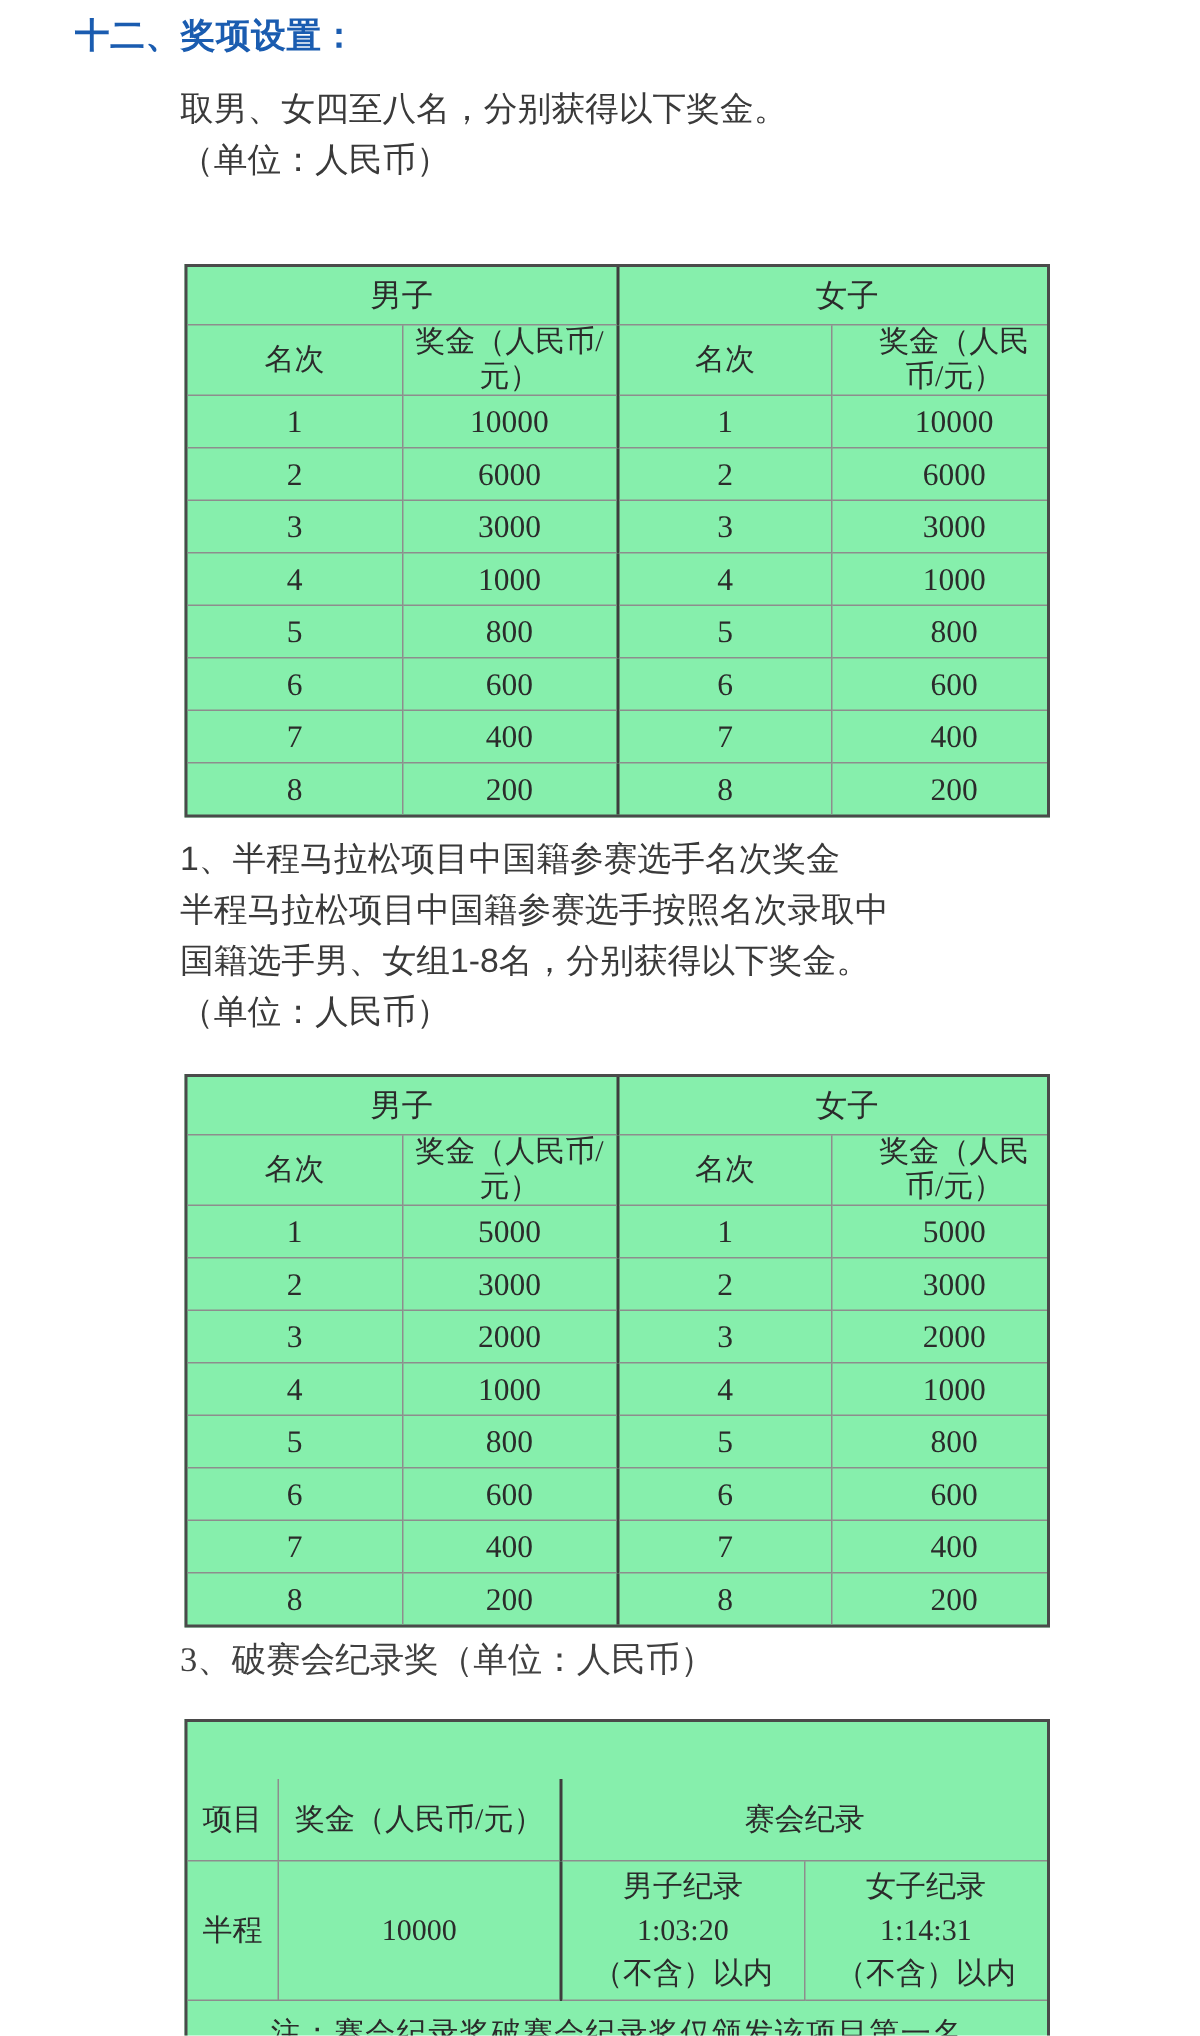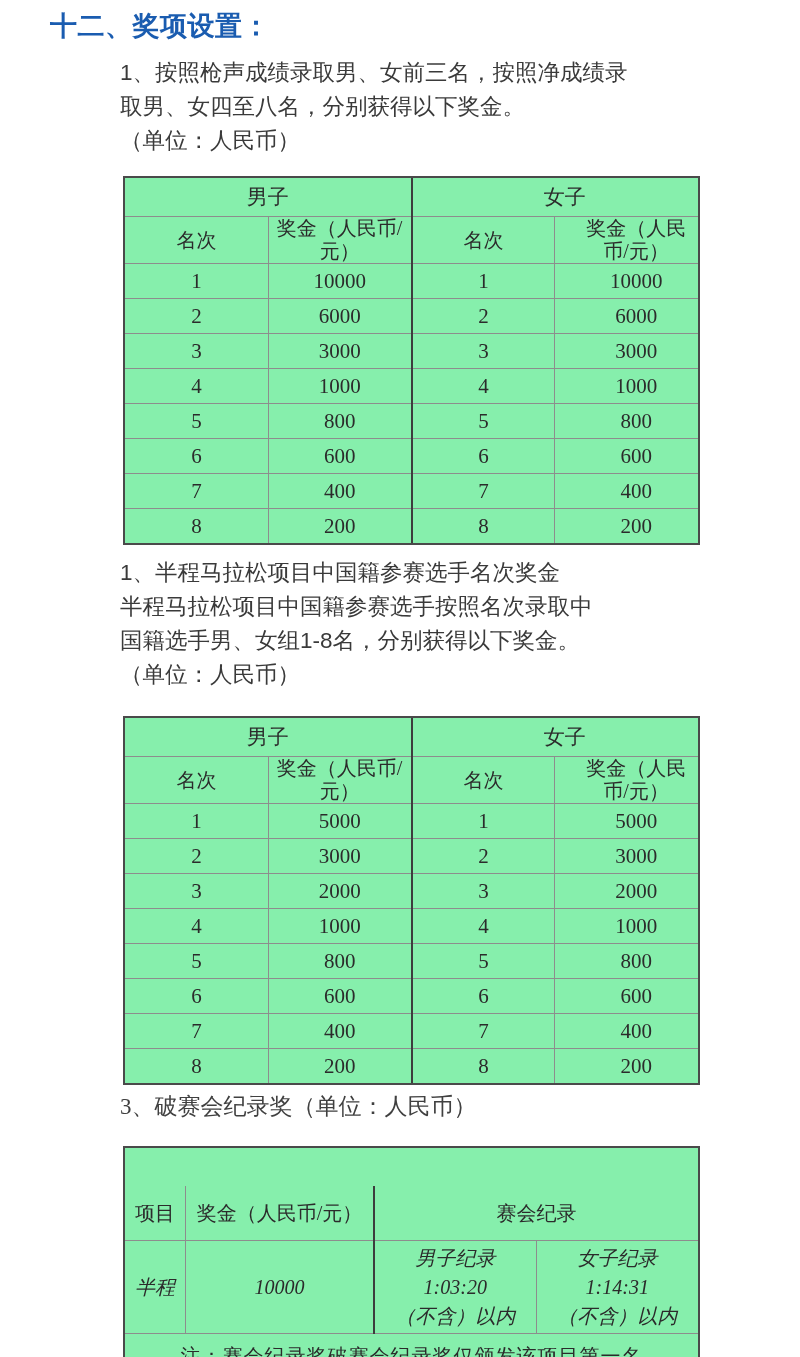--- a/index.html
+++ b/index.html
@@ -21,21 +21,21 @@
     width: 800px;
     height: 1357px;
     box-sizing: border-box;
   }
 
   
   .section-title {
     position: absolute;
     left: 50px;
     top: 8px;
-    font-size: 27px;
+    font-size: 23px;
     font-weight: bold;
     color: #1a5cb0;
     letter-spacing: 0.5px;
     white-space: nowrap;
   }
 
   
   .para {
     position: absolute;
     left: 120px;
@@ -114,33 +114,32 @@
     vertical-align: middle;
     font-size: 20px;
     padding: 0;
     line-height: 1.45;
   }
   table.record tr td:first-child { border-left: none; }
   table.record tr td:last-child  { border-right: none; text-align: center; }
   table.record tr:first-child td { border-top: none; }
   table.record tr:last-child td  { border-bottom: none; }
   td.rec-hdr { height: 54px; font-size: 20px; }
-  td.rec-body { height: 92px; font-style: italic; }
+  td.rec-body { height: 92px; }
   td.rec-note { height: 44px; font-size: 20px; letter-spacing: 1px; }
   .rec-line { display: block; }
 </style>
 </head>
 <body>
 
 <div class="page">
 
   <div class="section-title">十二、奖项设置：</div>
 
   <div class="para" style="top:56px;">
-    <div>1、按照枪声成绩录取男、女前三名，按照净成绩录</div>
     <div>取男、女四至八名，分别获得以下奖金。</div>
     <div>（单位：人民币）</div>
   </div>
 
   <div class="tbl-wrap" style="top:176px;">
     <table class="prize">
       <tbody>
           <tr>
         <td class="hdr-group div-thick-r" colspan="2">男子</td>
         <td class="hdr-group" colspan="2">女子</td>

